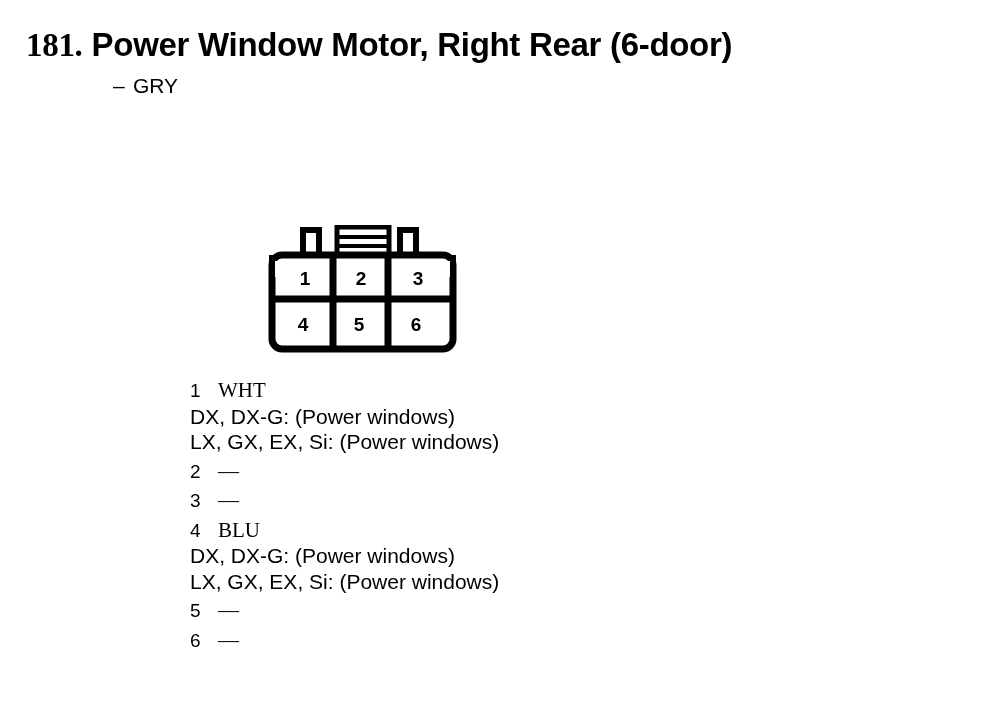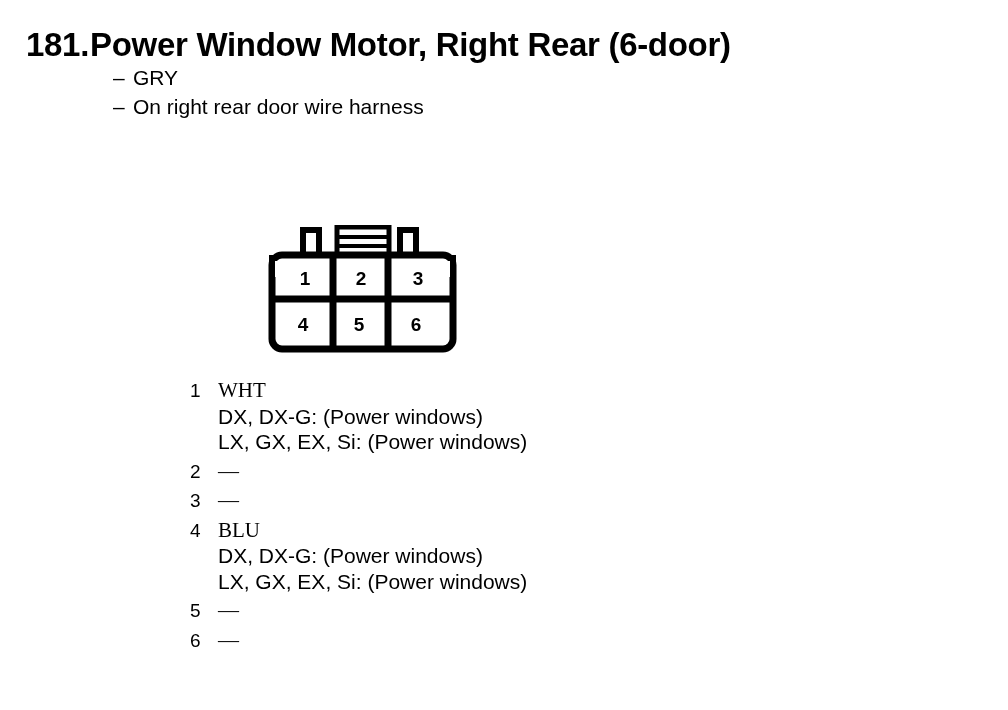--- a/index.html
+++ b/index.html
@@ -22,28 +22,29 @@
     left: 26px;
     top: 26px;
     font-size: 33px;
     font-weight: bold;
     letter-spacing: -0.3px;
     white-space: nowrap;
     line-height: 38px;
   }
   .title .num {
     display: inline-block;
-    margin-right: 1px;
+    margin-right: 9px;
+    font-family: Liberation Serif, serif;
   }
 
   
   .bullets {
     position: absolute;
     left: 113px;
-    top: 64px;
+    top: 72px;
     font-size: 21px;
     line-height: 28.5px;
   }
   .bullet-row {
     white-space: nowrap;
     display: block;
   }
   .bullet-row .dash {
     display: inline-block;
     width: 20px;
@@ -97,41 +98,37 @@
     font-size: 19px;
   }
   .pin-val {
     position: absolute;
     left: 28px;
     top: 0;
     font-family: Liberation Serif, serif;
   }
   .pin-sub {
     position: relative;
-    margin-left: 28px;
     white-space: nowrap;
     height: 25.5px;
   }
   .emdash {
     letter-spacing: 0;
   }
 </style>
 </head>
 <body>
 
 <div class="title">
   <span class="num">181.</span><span>Power Window Motor, Right Rear (6-door)</span>
 </div>
 
 <div class="bullets">
   <span class="bullet-row">
     <span class="dash">–</span><span>GRY</span>
-  </span>
-  <span class="bullet-row">
-    <span class="dash">–</span><span>On right rear door wire harness</span>
   </span>
 </div>
 
 <div class="connector">
   <svg width="215" height="130" viewBox="0 0 215 130" xmlns="http://www.w3.org/2000/svg">
 
     <g>
       <rect x="82" y="2" width="52" height="28" fill="none" stroke="#000" stroke-width="5"></rect>
       <line x1="82" y1="12" x2="134" y2="12" stroke="#000" stroke-width="4"></line>
       <line x1="82" y1="21" x2="134" y2="21" stroke="#000" stroke-width="4"></line>

